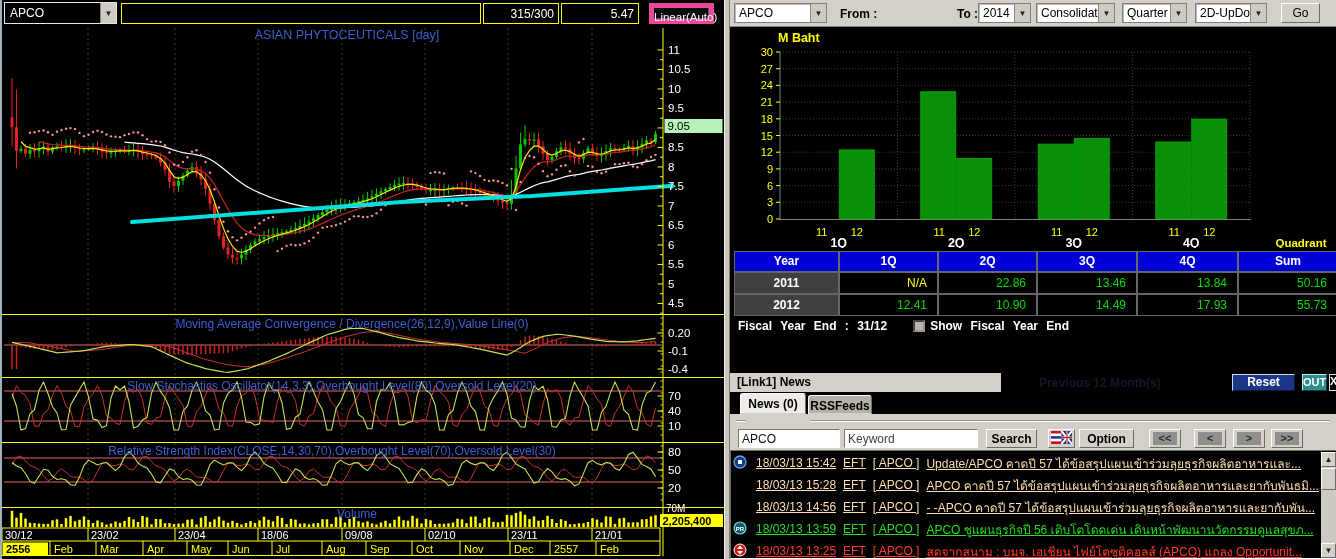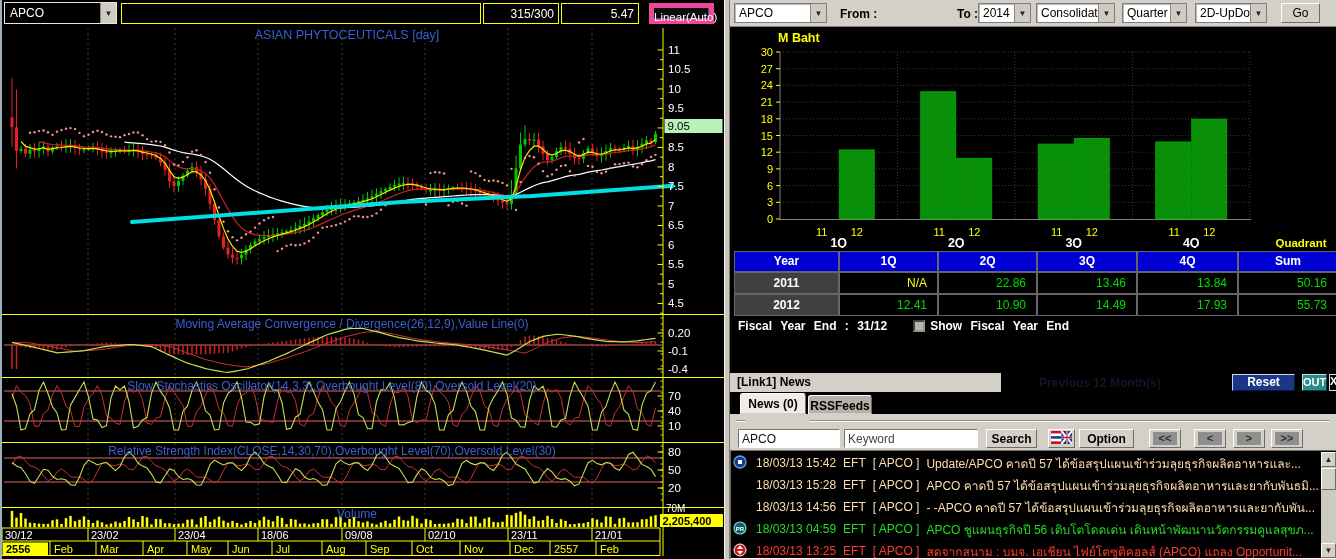--- a/index.html
+++ b/index.html
@@ -68,21 +68,21 @@
       font-size:12px;color:#111;padding:0 0 0 3px;font-family:"Liberation Sans",sans-serif;}
   .nbtn{position:absolute;top:15px;height:19px;background:#d4d0c8;border:1px solid;
       border-color:#fff #6c6c6c #6c6c6c #fff;font-size:12px;font-weight:bold;color:#000;text-align:center;padding-top:2px;}
   .navbtn{position:absolute;top:15px;height:19px;width:32px;background:#d4d0c8;border:1px solid;
       border-color:#fff #6c6c6c #6c6c6c #fff;display:flex;align-items:center;justify-content:center;}
   .navbtn .pad{width:24px;height:13px;background:#8f8f8f;color:#2b2b2b;font-size:11px;font-weight:bold;
       text-align:center;line-height:12px;}
   .nlist{position:absolute;left:0;top:77px;width:608px;height:109px;background:#000;
       border:1px solid;border-color:#6e6a64 #fff #fff #6e6a64;overflow:hidden;}
   .nrow{position:absolute;left:0;width:590px;height:22px;display:flex;align-items:center;
-      font-size:12px;white-space:nowrap;overflow:hidden;}
+      font-size:12px;white-space:nowrap;overflow:hidden;text-decoration:underline;}
   .nrow .ic{width:18px;text-align:center;flex:0 0 18px;}
   .nrow span{margin-right:7px;}
   .sbar{position:absolute;right:1px;top:1px;width:15px;height:106px;background:#cdc9c1;}
   .sbtn{position:absolute;left:0;width:15px;height:15px;background:#d4d0c8;border:1px solid;
       border-color:#fff #6c6c6c #6c6c6c #fff;font-size:8px;color:#222;text-align:center;line-height:13px;}
   .sthumb{position:absolute;left:0;top:16px;width:15px;height:22px;background:#d4d0c8;border:1px solid;
       border-color:#fff #6c6c6c #6c6c6c #fff;}
   svg text{font-family:"Liberation Sans",sans-serif;}
 </style>
 </head>
@@ -1173,21 +1173,21 @@
             <span>18/03/13 13:25</span>
             <span>EFT</span>
             <span>[ APCO ]</span>
             <span>สดจากสนาม : บมจ. เอเชียน ไฟย์โตซูติคอลส์ (APCO) แถลง Opportunit...</span>
           </div>
           <div class="nrow" style="top: 67px; color: rgb(34, 221, 34);">
             <span class="ic"><svg width="14" height="14">
                 <circle cx="7" cy="7" r="6" fill="#0e5f6e" stroke="#7fd8d8" stroke-width="1.2"></circle>
                 <text x="7" y="9.5" fill="#fff" font-size="6" text-anchor="middle" font-weight="bold">PR</text>
               </svg></span>
-            <span>18/03/13 04:59</span>
+            <span>18/03/13 13:59</span>
             <span>EFT</span>
             <span>[ APCO ]</span>
             <span>APCO ชูแผนธุรกิจปี 56 เติบโตโดดเด่น เดินหน้าพัฒนานวัตกรรมดูแลสุขภ...</span>
           </div>
           <div class="nrow" style="top: 45px; color: rgb(255, 221, 176);">
             <span class="ic"></span>
             <span>18/03/13 14:56</span>
             <span>EFT</span>
             <span>[ APCO ]</span>
             <span>- -APCO คาดปี 57 ได้ข้อสรุปแผนเข้าร่วมลุยธุรกิจผลิตอาหารและยากับพัน...</span>

